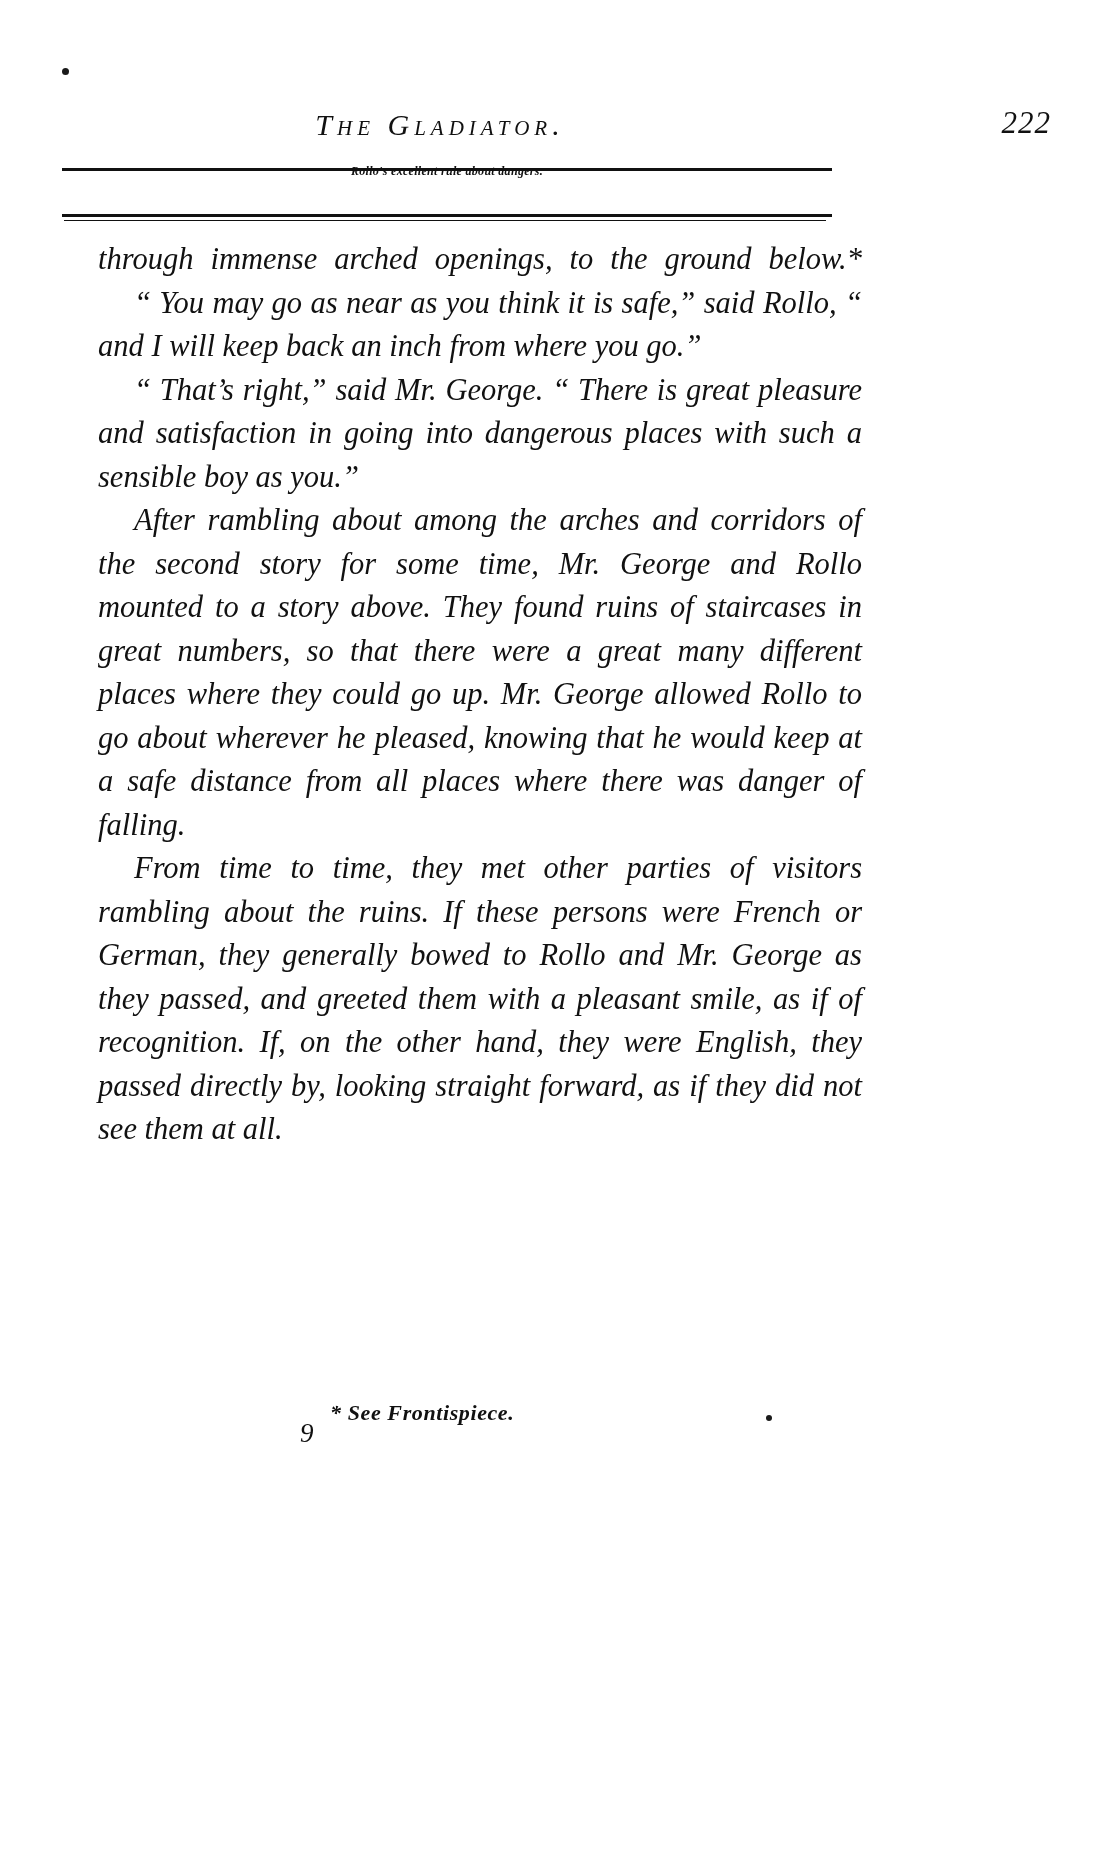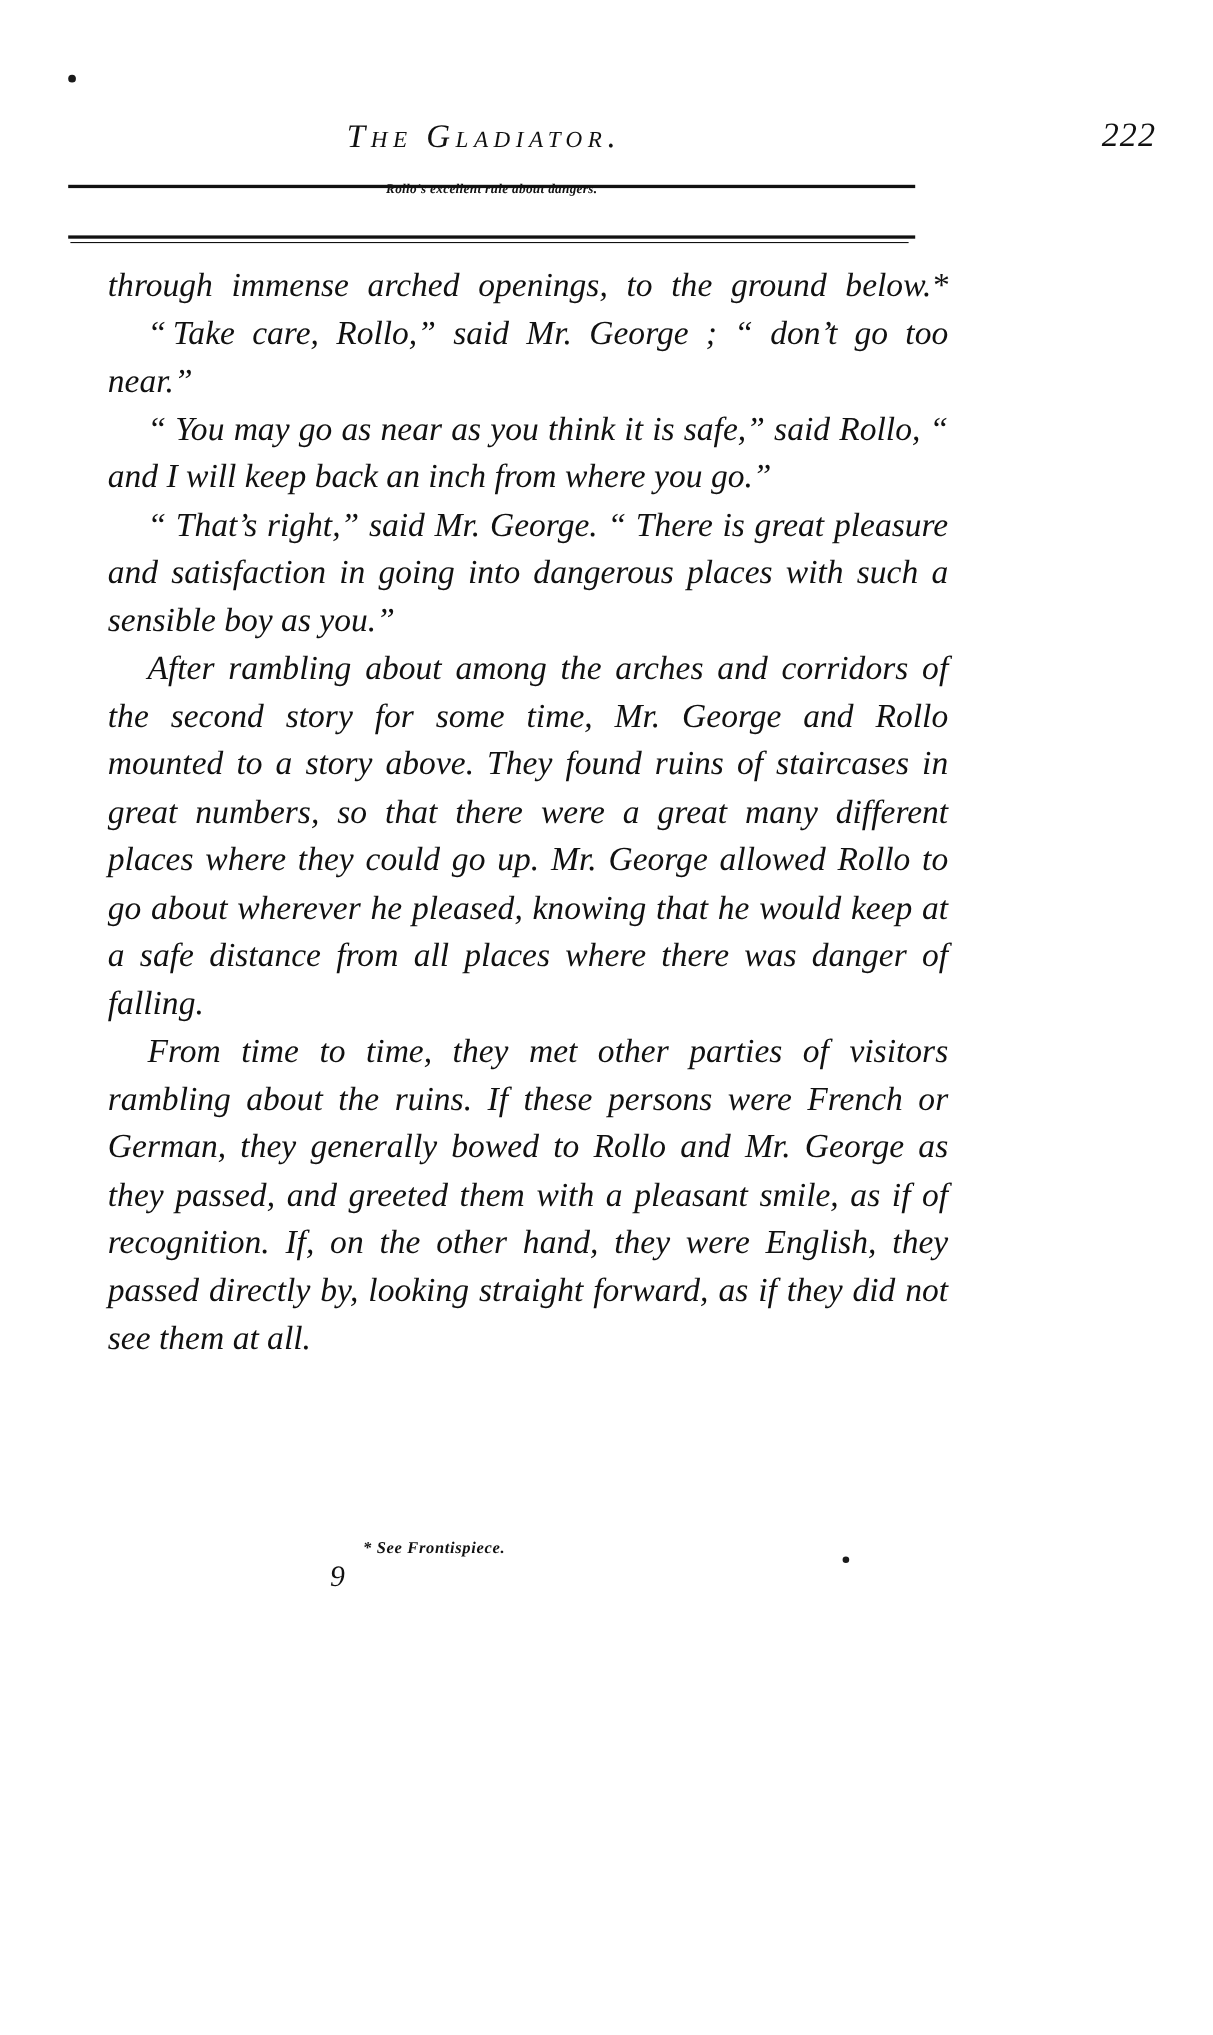--- a/index.html
+++ b/index.html
@@ -118,21 +118,21 @@
     text-indent: 0;
   }
   .body-text p.last-line-justify {
     text-align-last: justify;
   }
 
   .footnote {
     position: absolute;
     left: 330px;
     top: 1400px;
-    font-size: 15px;
+    font-size: 22px;
     font-weight: bold;
     letter-spacing: 0.6px;
     text-align: right;
   }
   .signature {
     position: absolute;
     left: 300px;
     top: 1418px;
     font-size: 27px;
   }
@@ -150,21 +150,20 @@
   </div>
   <div class="page-number">222</div>
 
   <div class="rule rule-top"></div>
   <div class="subhead">Rollo's excellent rule about dangers.</div>
   <div class="rule rule-bottom"></div>
   <div class="rule rule-bottom-thin"></div>
 
   <div class="body-text">
     <p class="noindent last-line-justify">through immense arched openings, to the ground below.*</p>
-    <p>“ Take care, Rollo,” said Mr. George ; “ don’t go too near.”</p>
     <p>“ You may go as near as you think it is safe,” said Rollo, “ and I will keep back an inch from where you go.”</p>
     <p>“ That’s right,” said Mr. George. “ There is great pleasure and satisfaction in going into dangerous places with such a sensible boy as you.”</p>
     <p>After rambling about among the arches and corridors of the second story for some time, Mr. George and Rollo mounted to a story above. They found ruins of staircases in great numbers, so that there were a great many different places where they could go up. Mr. George allowed Rollo to go about wherever he pleased, knowing that he would keep at a safe distance from all places where there was danger of falling.</p>
     <p>From time to time, they met other parties of visitors rambling about the ruins. If these persons were French or German, they generally bowed to Rollo and Mr. George as they passed, and greeted them with a pleasant smile, as if of recognition. If, on the other hand, they were English, they passed directly by, looking straight forward, as if they did not see them at all.</p>
   </div>
 
   <div class="signature">9</div>
   <div class="footnote">* See Frontispiece.</div>
 
 </div>

